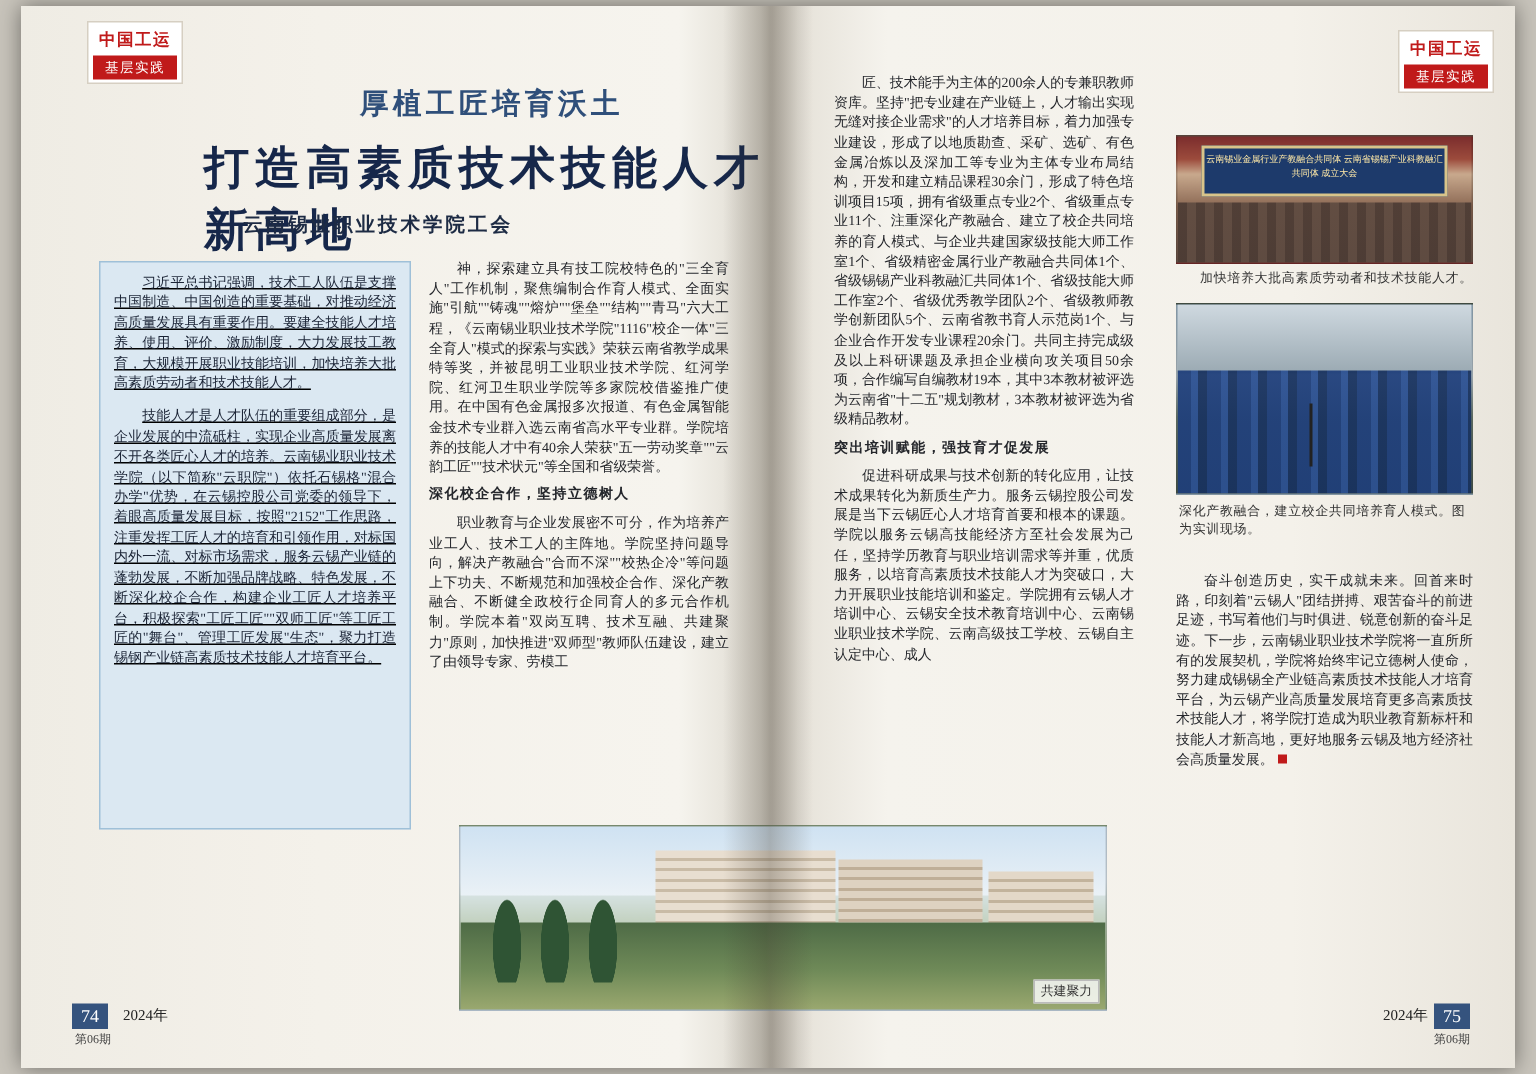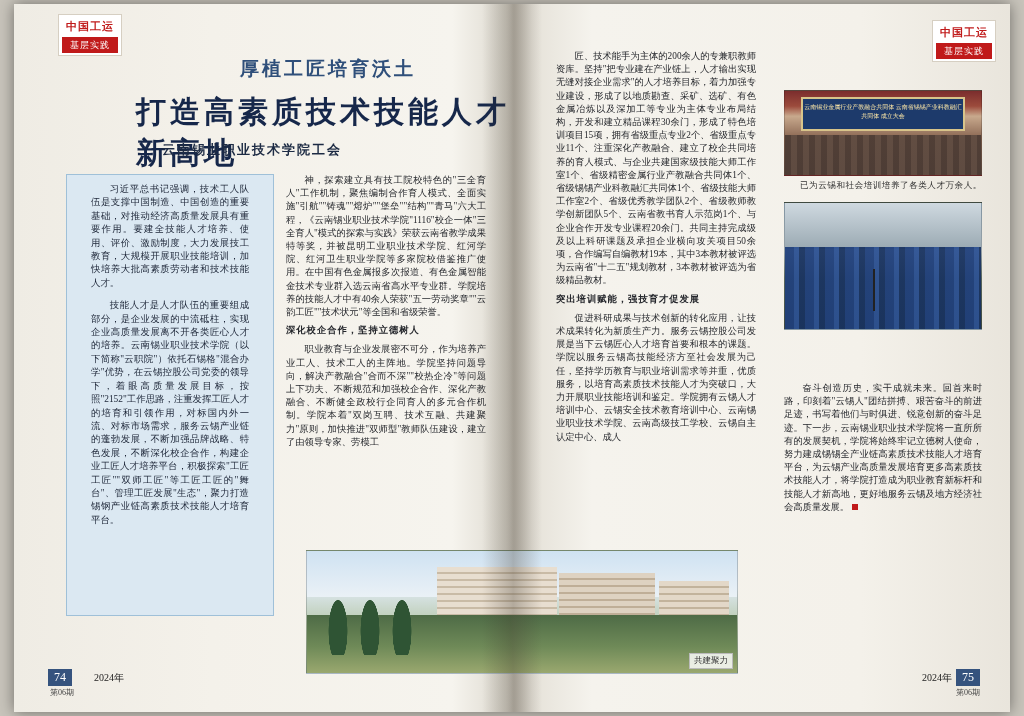--- a/index.html
+++ b/index.html
@@ -110,25 +110,26 @@
     letter-spacing: 2px;
     font-weight: bold;
   }
 
   
   .lead-box {
     position: absolute;
     left: 52px;
     top: 170px;
     width: 208px;
-    height: 442px;
+    height: 379px;
     background: #dbe8f2;
     border: 1px solid #9fc0d8;
-    padding: 8px 24px;
+    padding: 8px 9px;
     box-sizing: border-box;
+    text-decoration: underline;
   }
   .lead-box p {
     margin: 0 0 9px 0;
     font-family: "Liberation Serif", serif;
     font-size: 9.4px;
     line-height: 13.4px;
     color: #1b2436;
     text-align: justify;
     text-indent: 2em;
   }
@@ -239,21 +240,21 @@
   }
   .folio .num {
     display: inline-block;
     background: #35537e;
     color: #fff;
     font-size: 12px;
     padding: 1px 6px;
     vertical-align: middle;
   }
   .folio .yr {
-    font-size: 10px; color: #222; margin-left: 18px; vertical-align: middle; text-align: center;
+    font-size: 10px; color: #222; margin-left: 6px; vertical-align: middle; text-align: center;
   }
   .folio .iss {
     display: block; font-size: 8px; color: #444; margin-top: 1px; margin-left: 2px;
   }
   #folio-left { left: 34px; }
   #folio-right { right: 30px; text-align: right; }
   .endmark {
     display: inline-block;
     width: 6px; height: 6px;
     background: #c01a1a;
@@ -318,27 +319,28 @@
         <span class="num">75</span>
         <span class="iss">第06期</span>
       </div>
     </div>
 
     <div class="photo" id="photo-conf">
       <div class="screen">云南锡业金属行业产教融合共同体
 云南省锡锡产业科教融汇共同体 成立大会</div>
       <div class="rowseats"></div>
     </div>
-    <div class="caption" style="left:786px; top:176px; width:190px;">已为云锡和社会培训培养了各类人才万余人。</div>
+    <div class="caption" style="left:786px; top:176px; width:190px;">加快培养大批高素质劳动者和技术技能人才。</div>
 
     <div class="photo" id="photo-site">
       <div class="bldg"></div>
       <div class="crowd"></div>
       <div class="tripod"></div>
     </div>
+    <div class="caption" style="left:772px; top:330px; width:198px; line-height:12px;">深化产教融合，建立校企共同培养育人模式。图为实训现场。</div>
 
     <div class="photo" id="photo-campus">
       <div class="sky"></div>
       <div class="block1"></div>
       <div class="block2"></div>
       <div class="block3"></div>
       <div class="trees"></div>
       <div class="tree" style="left:20px;"></div>
       <div class="tree" style="left:52px;"></div>
       <div class="tree" style="left:84px;"></div>

